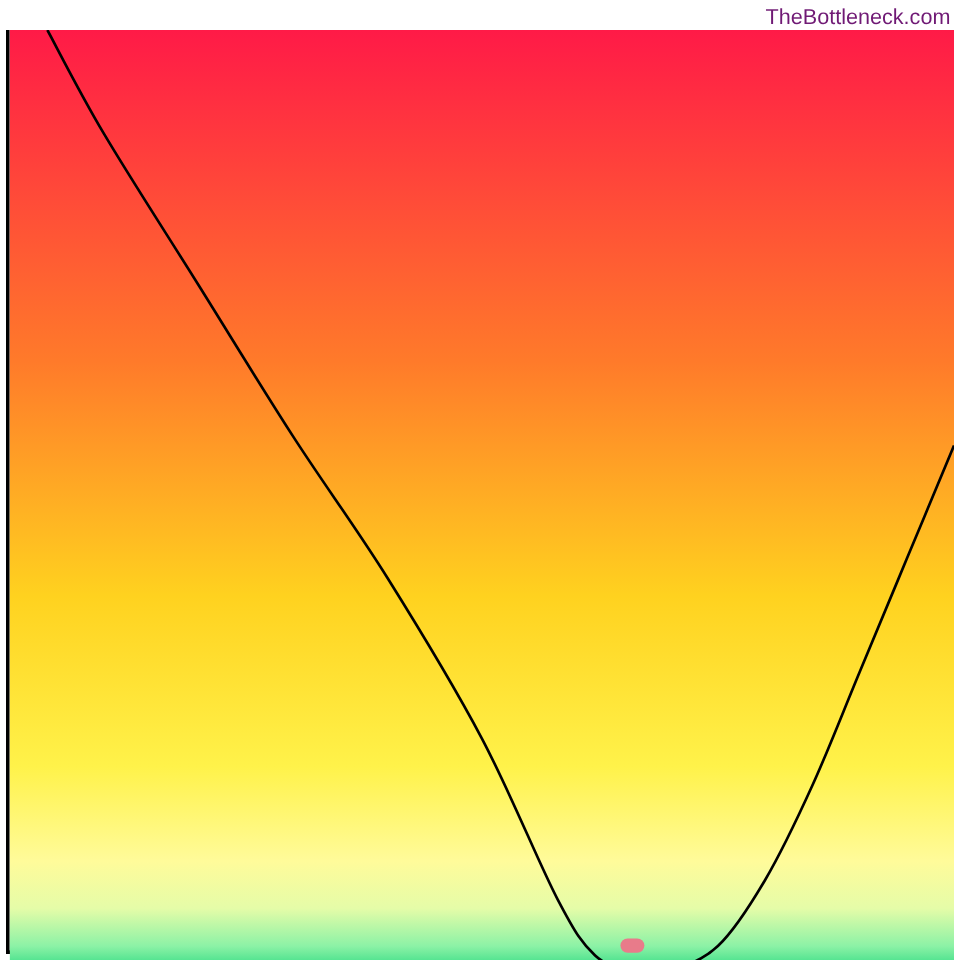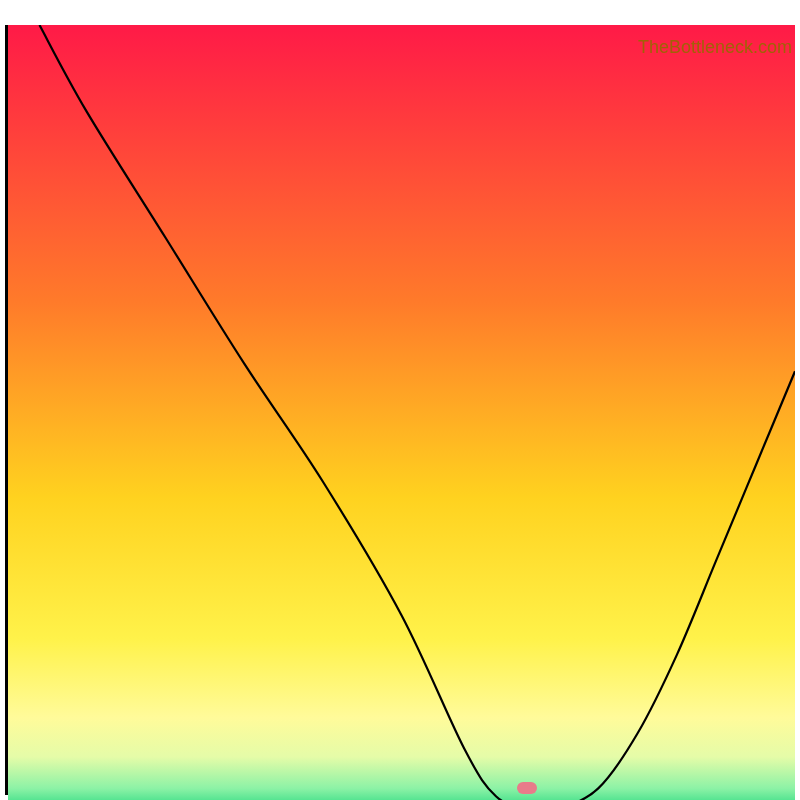--- a/index.html
+++ b/index.html
@@ -9,23 +9,22 @@
     height: 800px;
     position: relative;
     font-family: Arial, sans-serif;
     background: #fff;
   }
   .watermark {
     position: absolute;
     top: 4px;
     right: 8px;
     font-size: 18px;
-    color: #a16207;
+    color: #701a75;
     z-index: 10;
-    margin-top: 33px;
   }
   .plot-frame {
     position: absolute;
     top: 25px;
     left: 5px;
     width: 790px;
     height: 770px;
     border-left: 3px solid black;
     border-bottom: 3px solid black;
     box-sizing: border-box;

